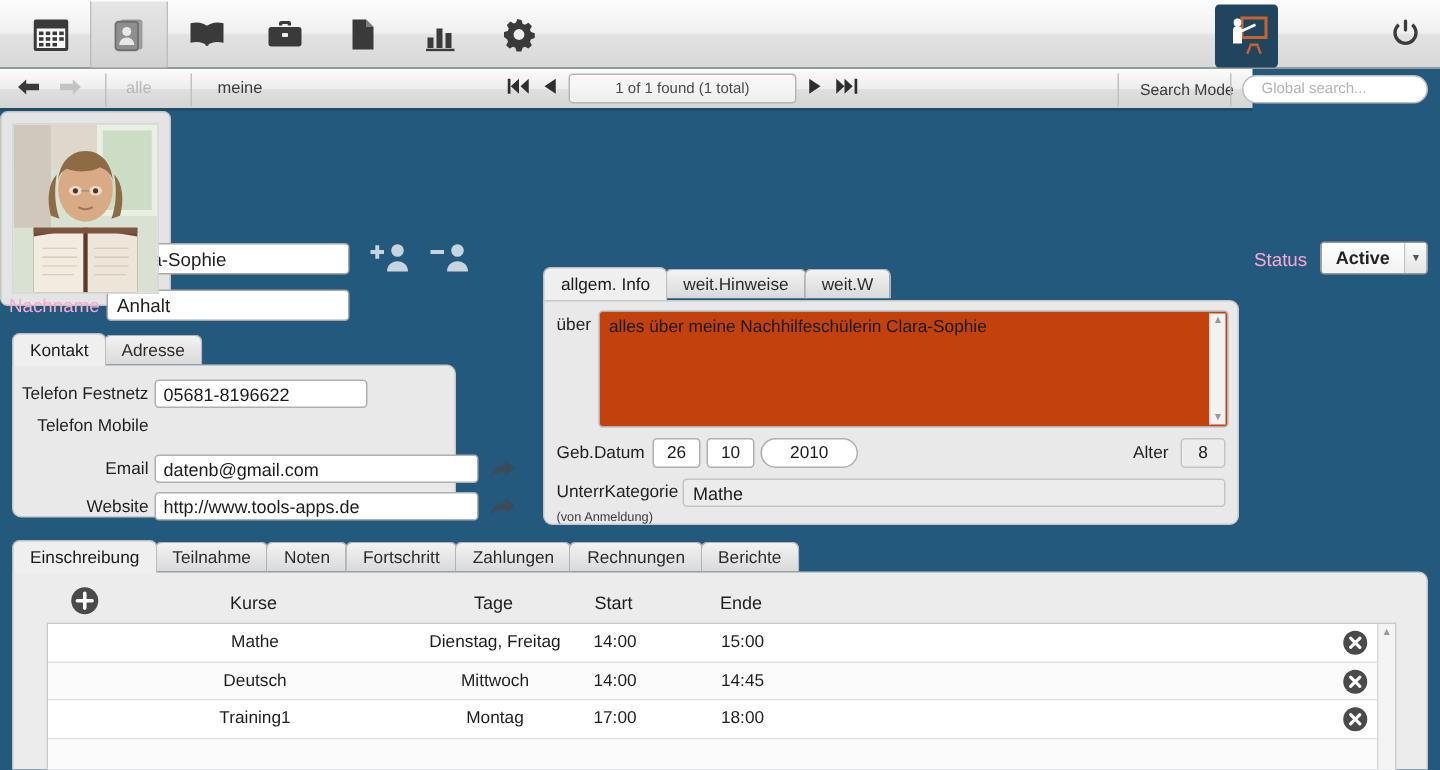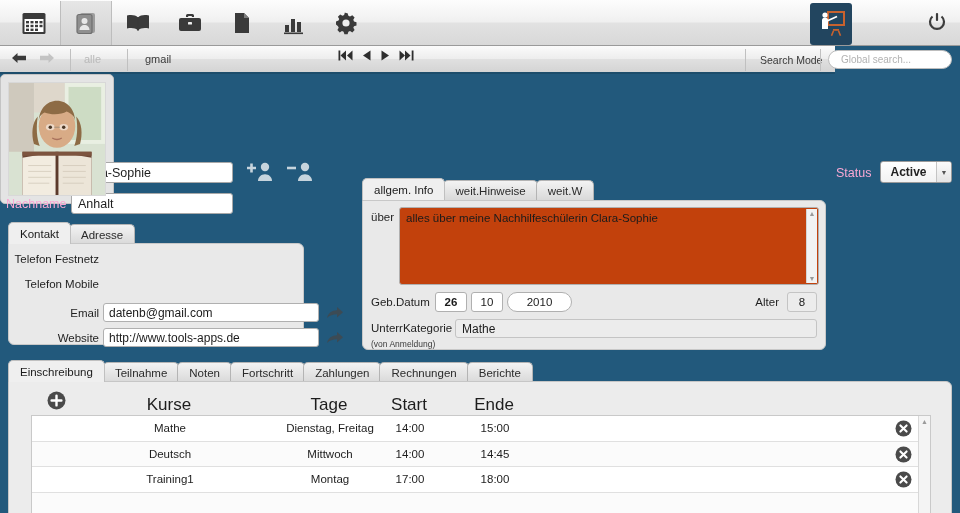--- a/index.html
+++ b/index.html
@@ -112,21 +112,21 @@
     border-left: 1px solid #c4c4c4;
     background: linear-gradient(to bottom,#fbfbfb,#e4e4e4);
     display: flex; align-items: center; justify-content: center;
     font-size: 7px; color: #555; border-radius: 0 2px 2px 0;
   }
 
   
   .card { background: #e9e9e9; border: 1px solid #c8c8c8; border-radius: 6px; position: absolute; }
 
   
-  .tabstrip { position: absolute; display: flex; align-items: flex-end; }
+  .tabstrip { position: absolute; display: flex; align-items: center; }
   .tab {
     height: 20px; padding: 0 11px;
     background: linear-gradient(to bottom,#f3f3f3,#d9d9d9);
     border: 1px solid #b4b4b4; border-bottom: none;
     border-radius: 5px 5px 0 0;
     display: flex; align-items: center; justify-content: center;
     font-size: 11.5px; color: #2b2b2b;
     margin-right: -2px;
   }
   .tab.active {
@@ -162,21 +162,21 @@
     display: flex; flex-direction: column; justify-content: space-between;
     align-items: center; font-size: 7px; color: #999; padding: 1px 0;
   }
   #geb-label { position: absolute; left: 8px; top: 95px; font-size: 11.5px; color: #1f1f1f; }
   .datebox {
     position: absolute; top: 91px; height: 20px; width: 32px;
     background: #fff; border: 1px solid #b0b0b0; border-radius: 3px;
     display: flex; align-items: center; justify-content: center;
     font-size: 11.5px; color: #1b1b1b;
   }
-  #geb-tag { left: 72px; font-weight: bold; } #geb-monat { left: 108px; } #geb-jahr { left: 144px; width: 65px; border-radius: 10px; }
+  #geb-tag { left: 72px; } #geb-monat { left: 108px; } #geb-jahr { left: 144px; width: 65px; border-radius: 10px; }
   #alter-label { position: absolute; right: 46px; top: 95px; font-size: 11.5px; color: #1f1f1f; }
   #alter-field {
     position: absolute; right: 8px; top: 91px; width: 30px; height: 20px;
     background: #ececec; border: 1px solid #c4c4c4; border-radius: 3px;
     display: flex; align-items: center; justify-content: center;
     font-size: 11.5px; color: #1b1b1b;
   }
   #kategorie-label { position: absolute; left: 8px; top: 121px; font-size: 11.5px; color: #1f1f1f; }
   #kategorie-field {
     position: absolute; left: 92px; top: 118px; right: 8px; height: 19px;
@@ -193,21 +193,21 @@
     width: 100%; height: 100%; border: 1px solid #d8d8d8; overflow: hidden;
     background: linear-gradient(170deg,#c9d8c8 0%,#dfe7dc 30%,#eef0e6 60%,#cfd6c4 100%);
     position: relative;
   }
 
   
   #bottom-tabs { left: 8px; top: 286px; }
   #bottom-card { left: 8px; top: 307px; width: 944px; height: 198px; border-radius: 0 6px 6px 6px;
                  background:#ececec; border:1px solid #c6c6c6; }
   #add-row-btn { position: absolute; left: 38px; top: 9px; }
-  .th { position: absolute; top: 13px; font-size: 17px; color: #1d1d1d; text-align: center; }
+  .th { position: absolute; top: 13px; font-size: 12px; color: #1d1d1d; text-align: center; }
   #grid {
     position: absolute; left: 22px; top: 33px; width: 900px; height: 155px;
     background: #fff; border: 1px solid #c9c9c9;
   }
   .grow {
     height: 25.5px; border-bottom: 1px solid #e0e0e0; position: relative;
     display: flex; align-items: center;
     background: #fff;
   }
   .grow.alt { background: #fbfbfb; }
@@ -324,35 +324,36 @@
     <span>
       <svg width="18" height="14" viewBox="0 0 18 14">
           <path d="M10.5 2L16 7l-5.5 5V9.2H2V4.8h8.5z" fill="#c3c3c3"></path>
         </svg>
     </span>
   </div>
 
   <div class="nav-div" style="left:70px;"></div>
   <span class="nav-lbl alle">alle</span>
   <div class="nav-div" style="left:127px;"></div>
-  <span class="nav-lbl aktive">gmail</span>
+  <span class="nav-lbl aktive">meine</span>
 
   <div class="rec-nav">
     <span>
       <svg width="17" height="13" viewBox="0 0 17 13">
           <path d="M8 1.5v10L2.5 6.5z" fill="#2e2e2e"></path>
           <path d="M14.5 1.5v10L9 6.5z" fill="#2e2e2e"></path>
           <rect x="0.5" y="1.5" width="1.8" height="10" fill="#2e2e2e"></rect>
         </svg>
     </span>
     <span>
       <svg width="12" height="13" viewBox="0 0 12 13">
           <path d="M9.5 1.5v10L2 6.5z" fill="#2e2e2e"></path>
         </svg>
     </span>
+    <div class="rec-counter">1 of 1 found (1 total)</div>
     <span>
       <svg width="12" height="13" viewBox="0 0 12 13">
           <path d="M2.5 1.5v10L10 6.5z" fill="#2e2e2e"></path>
         </svg>
     </span>
     <span>
       <svg width="17" height="13" viewBox="0 0 17 13">
           <path d="M2.5 1.5v10L8 6.5z" fill="#2e2e2e"></path>
           <path d="M8 1.5v10l5.5-5z" fill="#2e2e2e"></path>
           <rect x="14.7" y="1.5" width="1.8" height="10" fill="#2e2e2e"></rect>
@@ -395,20 +396,21 @@
     <span class="arrow">▼</span>
   </div>
 
   <div class="tabstrip" id="kontakt-tabs">
     <div class="tab active">Kontakt</div>
     <div class="tab">Adresse</div>
   </div>
   <div class="card" id="kontakt-card">
     <div class="kt-row" style="left:4px; top:9px;">
       <span class="kt-lbl" style="width:86px;">Telefon Festnetz</span>
+      <div class="kt-fld" style="width:142px; margin-left:4px;">05681-8196622</div>
     </div>
     <div class="kt-row" style="left:4px; top:34px;">
       <span class="kt-lbl" style="width:86px;">Telefon Mobile</span>
     </div>
     <div class="kt-row" style="left:4px; top:59px;">
       <span class="kt-lbl" style="width:86px;">Email</span>
       <div class="kt-fld" style="width:216px; margin-left:4px;">datenb@gmail.com</div>
       <span class="go-arrow">
         <svg width="20" height="15" viewBox="0 0 20 15">
             <path d="M2 13c1-5 5-7.6 10-7.8V2l6 5.2-6 5.2V9.3C8 9.4 4.5 10.5 2 13z" fill="#3c4b55"></path>

